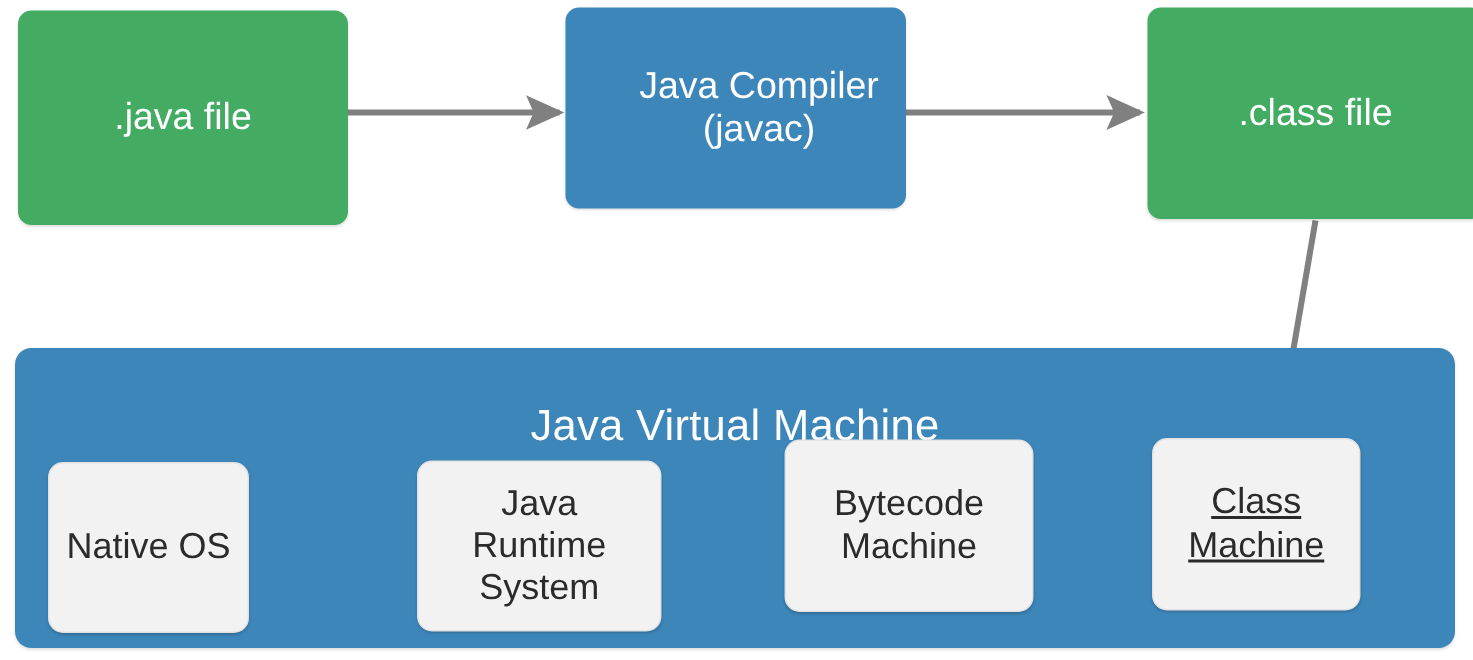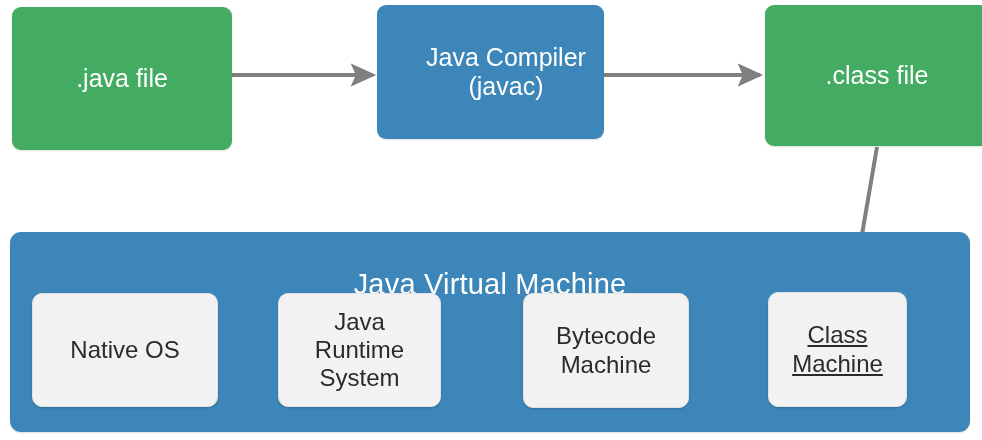--- a/index.html
+++ b/index.html
@@ -120,27 +120,27 @@
   </div>
 
   <div class="node node-green" style="left:765px; top:5px; width:224px; height:141px;justify-content:center;">
     <span class="lbl">.class file</span>
   </div>
 
   <div class="jvm-container" style="left:10px; top:232px; width:960px; height:200px;">
 
     <div class="jvm-title">Java Virtual Machine</div>
 
-    <div class="node node-white" style="left:22px; top:61px; width:186px; height:114px;">
+    <div class="node node-white" style="left:22px; top:76px; width:134px; height:114px;">
       <div>
         <div>Native OS</div>
       </div>
     </div>
 
-    <div class="node node-white" style="left:268px; top:61px; width:163px; height:114px;">
+    <div class="node node-white" style="left:268px; top:75px; width:163px; height:114px;">
       <div>
         <div>Java</div>
         <div>Runtime</div>
         <div>System</div>
       </div>
     </div>
 
     <div class="node node-white" style="left:513px; top:61px; width:166px; height:115px;">
       <div>
         <div>Bytecode</div>

